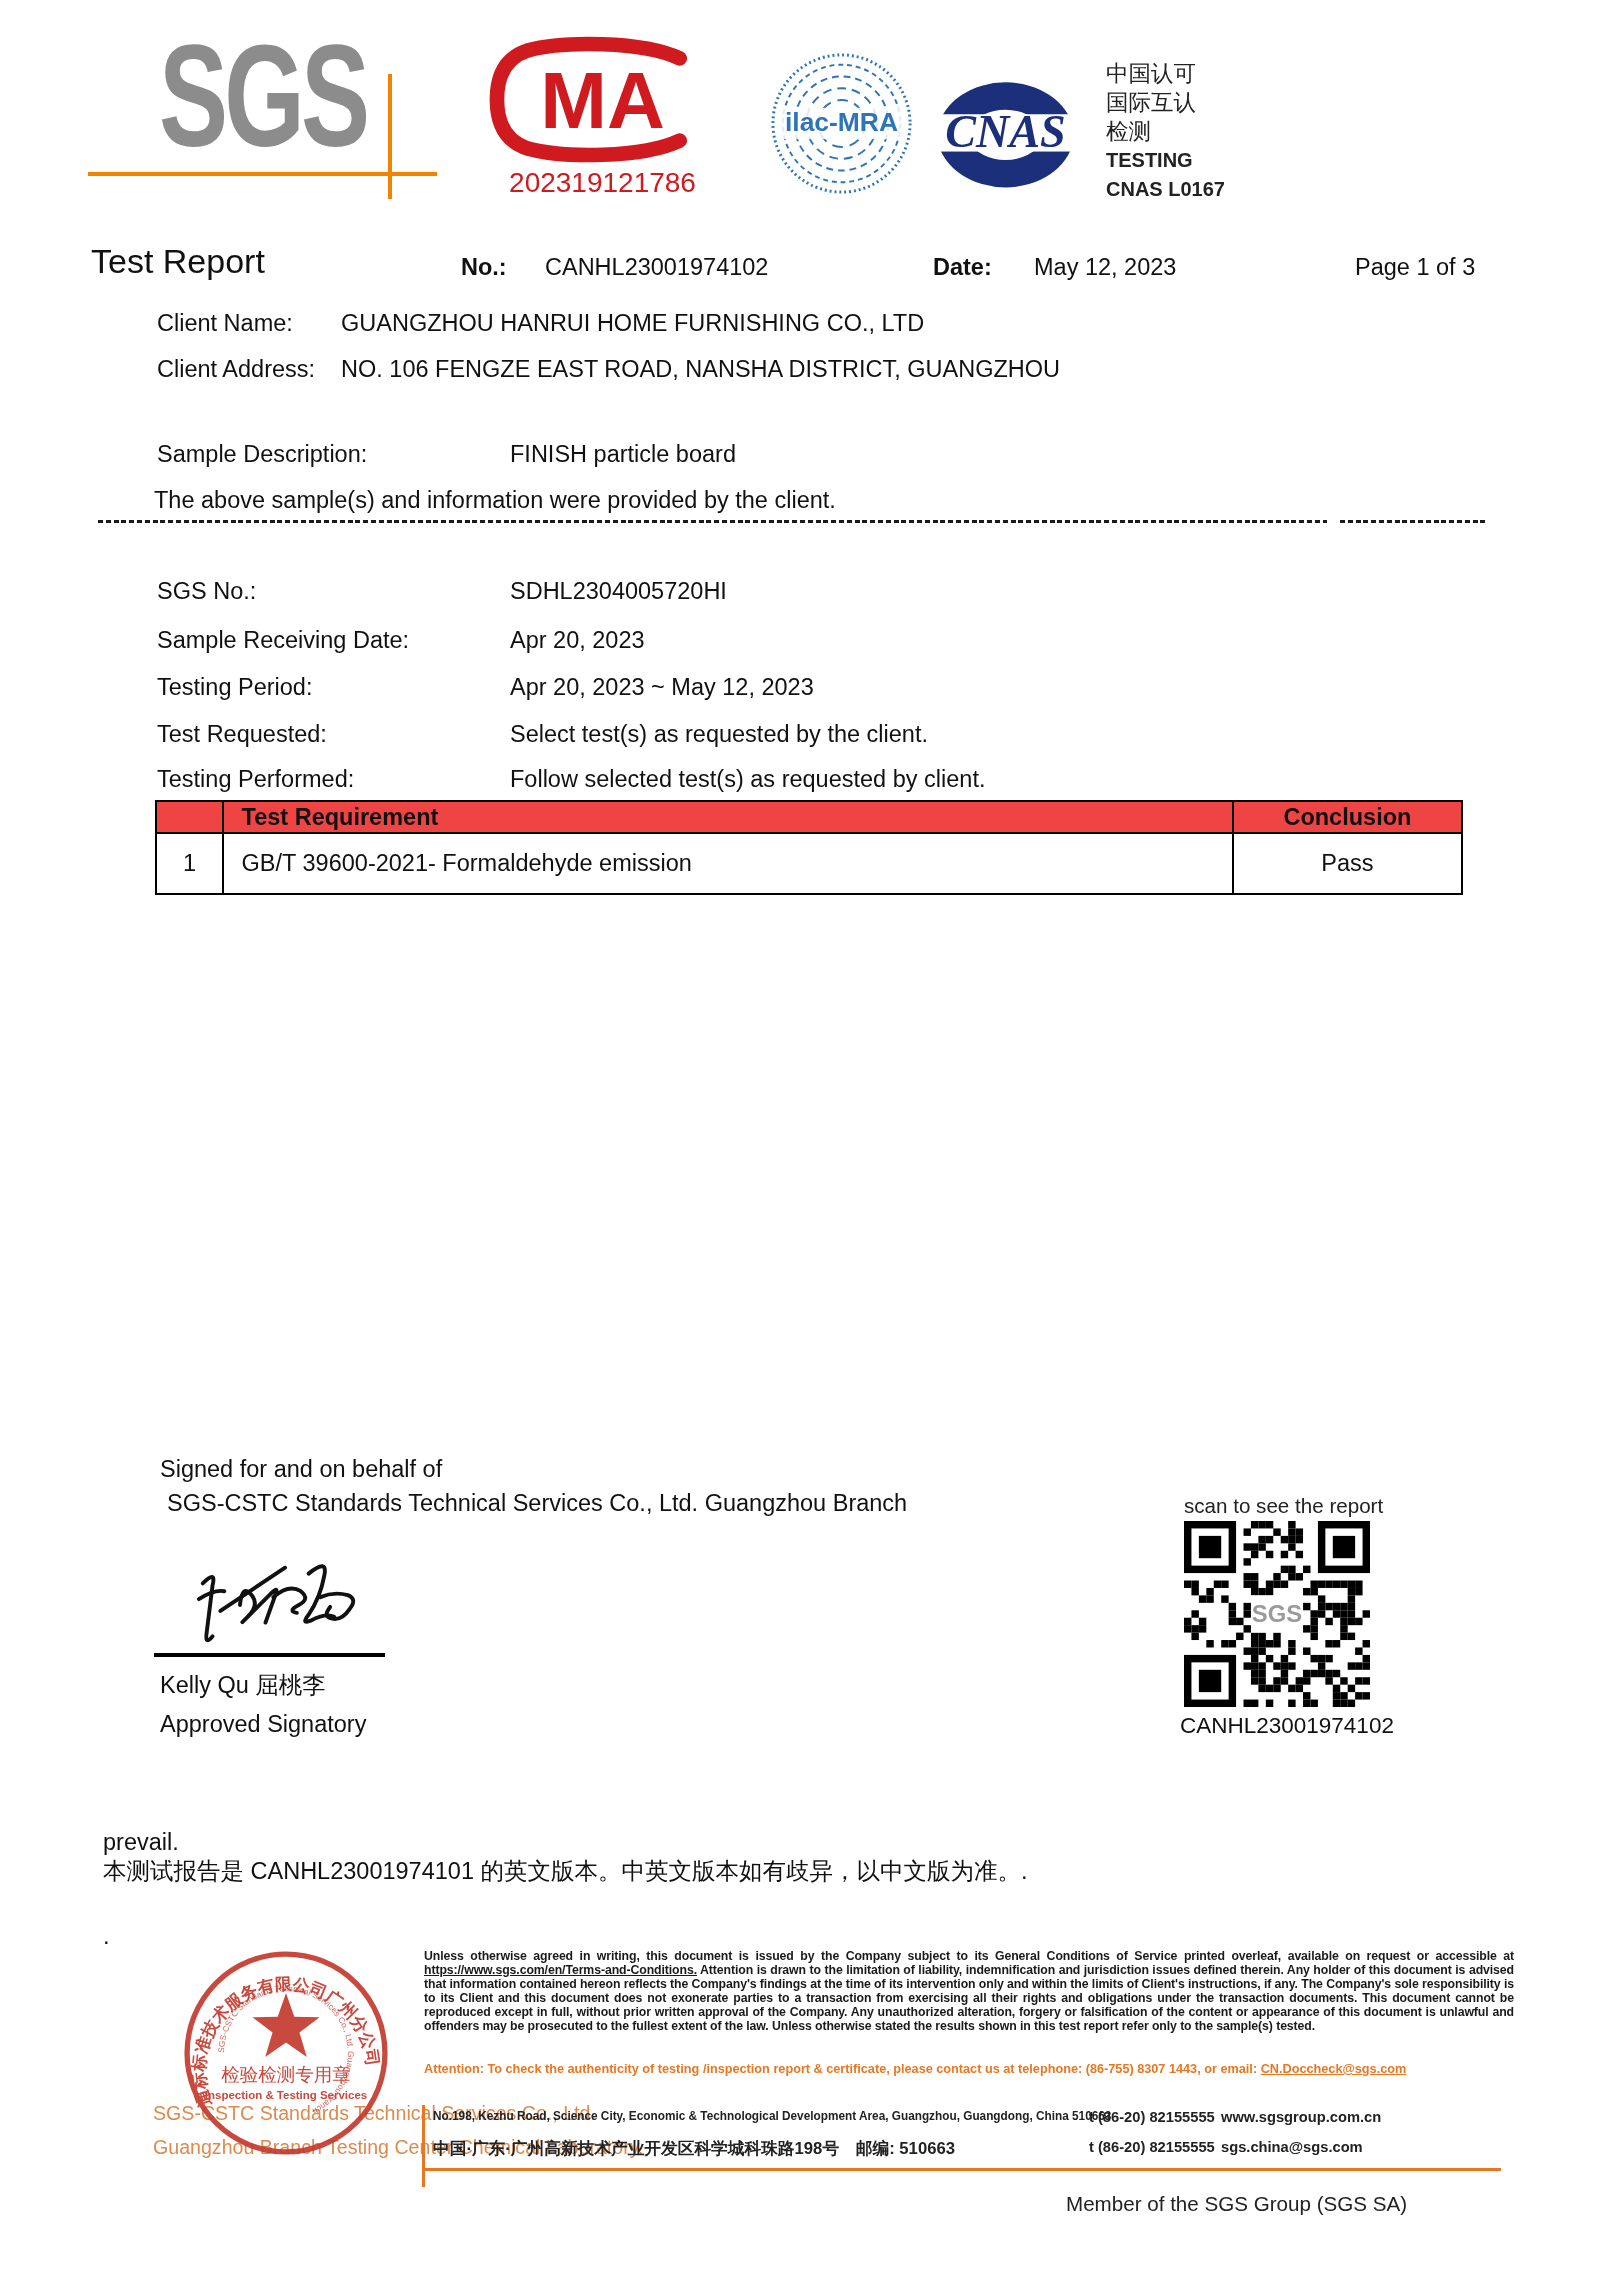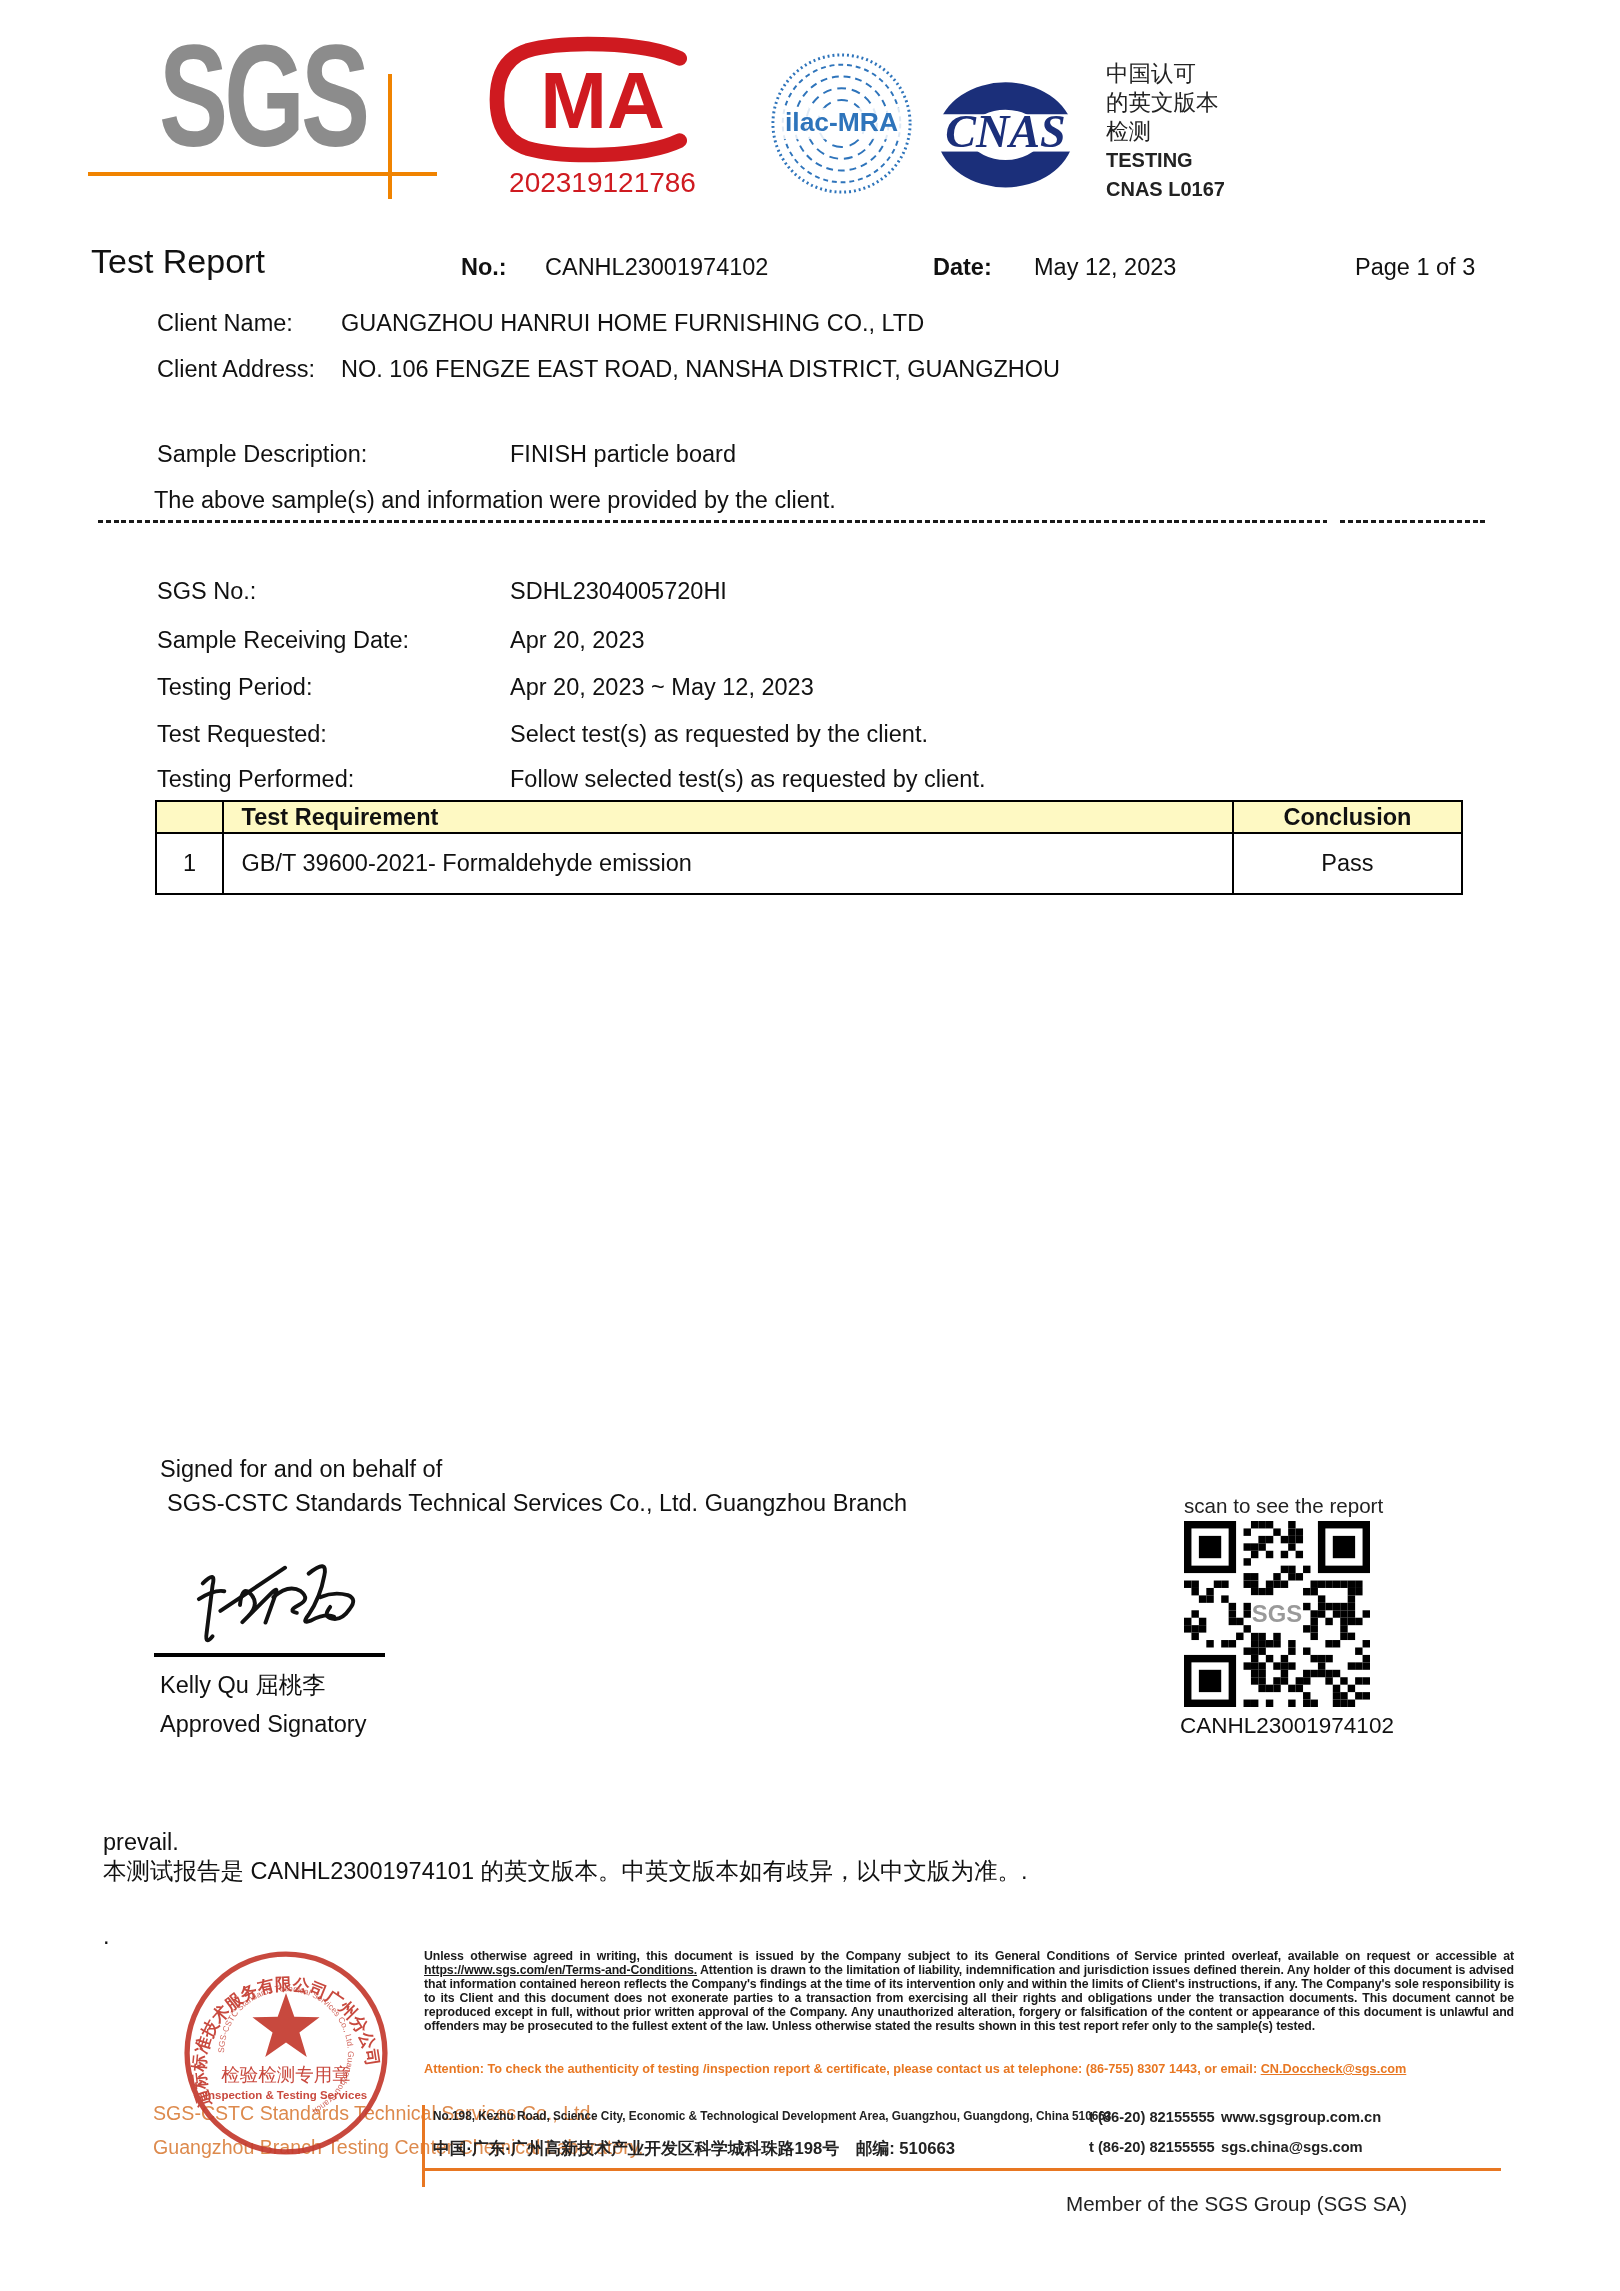--- a/index.html
+++ b/index.html
@@ -40,21 +40,21 @@
   .dash1{left:98px; width:1229px;}
   .dash2{left:1340px; width:145px;}
 
   
   .info-lbl{left:157px;} .info-val{left:510px;}
   .ir0{top:578px;} .ir1{top:627px;} .ir2{top:674px;} .ir3{top:721px;} .ir4{top:766px;}
 
   
   .rtable{left:155px; top:800px; width:1308px; border-collapse:collapse; table-layout:fixed;}
   .rtable td{border:2.5px solid #000; font-size:23.5px; padding:0 17.6px; height:29px;}
-  .rtable .hdr td{background:#fef9c3; font-weight:bold; height:30px;}
+  .rtable .hdr td{background:#ef4444; font-weight:bold; height:30px;}
   .rtable .c-idx{width:65px; text-align:center; padding:0;}
   .rtable .c-con{width:192px; text-align:center;}
   .rtable .body td{height:59px;}
 
   
   .sig-l1{left:160px; top:1456px;}
   .sig-l2{left:167px; top:1490px;}
   .sig-img{left:191px; top:1554px;}
   .sig-line{left:154px; top:1653px; width:231px; height:3.9px; background:#000;}
   .sig-name{left:160px; top:1669px;}
@@ -120,21 +120,21 @@
 
   <svg class="abs" style="left:926px;top:67px;" width="159" height="122" viewBox="0 0 162 124">
     <path d="M 12 62 A 70 56 0 0 1 150 62 L 118 62 A 40 30 0 0 0 44 62 Z" fill="#1b2f7a"></path>
     <path d="M 150 62 A 70 56 0 0 1 12 62 L 44 62 A 40 30 0 0 0 118 62 Z" fill="#1b2f7a" transform="translate(0,14)"></path>
     <rect x="6" y="48" width="150" height="38" fill="#ffffff"></rect>
     <text x="81" y="81" text-anchor="middle" font-size="47" font-weight="bold" fill="#1b2f7a" font-family="Liberation Serif, serif" font-style="italic">CNAS</text>
   </svg>
 
   <div class="abs accred">
     <div>中国认可</div>
-    <div>的英文版本</div>
+    <div>国际互认</div>
     <div>检测</div>
     <div class="b">TESTING</div>
     <div class="b">CNAS L0167</div>
   </div>
 
   <div class="abs report-title">Test Report</div>
   <div class="abs t24 lbl no-lbl">No.:</div>
   <div class="abs t24 no-val">CANHL23001974102</div>
   <div class="abs t24 lbl date-lbl">Date:</div>
   <div class="abs t24 date-val">May 12, 2023</div>

